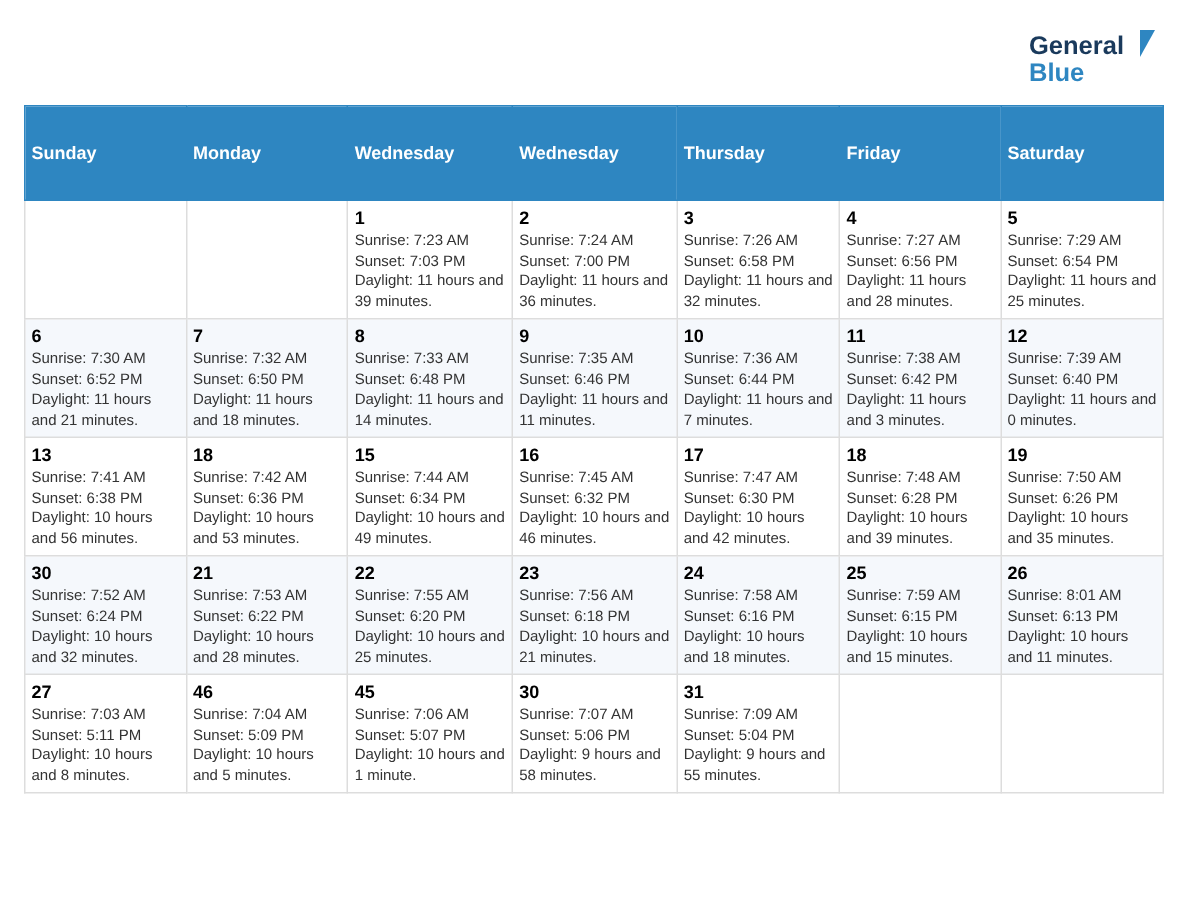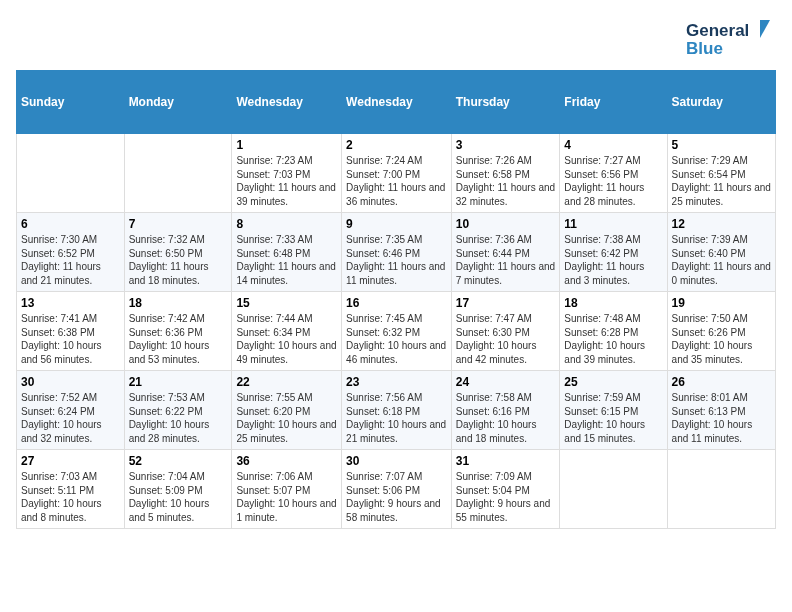--- a/index.html
+++ b/index.html
@@ -224,25 +224,25 @@
           <span class="day-num">26</span>
           <div class="day-info">Sunrise: 8:01 AM<br>Sunset: 6:13 PM<br>Daylight: 10 hours and 11 minutes.</div>
         </td>
       </tr>
       <tr>
         <td>
           <span class="day-num">27</span>
           <div class="day-info">Sunrise: 7:03 AM<br>Sunset: 5:11 PM<br>Daylight: 10 hours and 8 minutes.</div>
         </td>
         <td>
-          <span class="day-num">52</span>
+          <span class="day-num">46</span>
           <div class="day-info">Sunrise: 7:04 AM<br>Sunset: 5:09 PM<br>Daylight: 10 hours and 5 minutes.</div>
         </td>
         <td>
-          <span class="day-num">36</span>
+          <span class="day-num">45</span>
           <div class="day-info">Sunrise: 7:06 AM<br>Sunset: 5:07 PM<br>Daylight: 10 hours and 1 minute.</div>
         </td>
         <td>
           <span class="day-num">30</span>
           <div class="day-info">Sunrise: 7:07 AM<br>Sunset: 5:06 PM<br>Daylight: 9 hours and 58 minutes.</div>
         </td>
         <td>
           <span class="day-num">31</span>
           <div class="day-info">Sunrise: 7:09 AM<br>Sunset: 5:04 PM<br>Daylight: 9 hours and 55 minutes.</div>
         </td>

